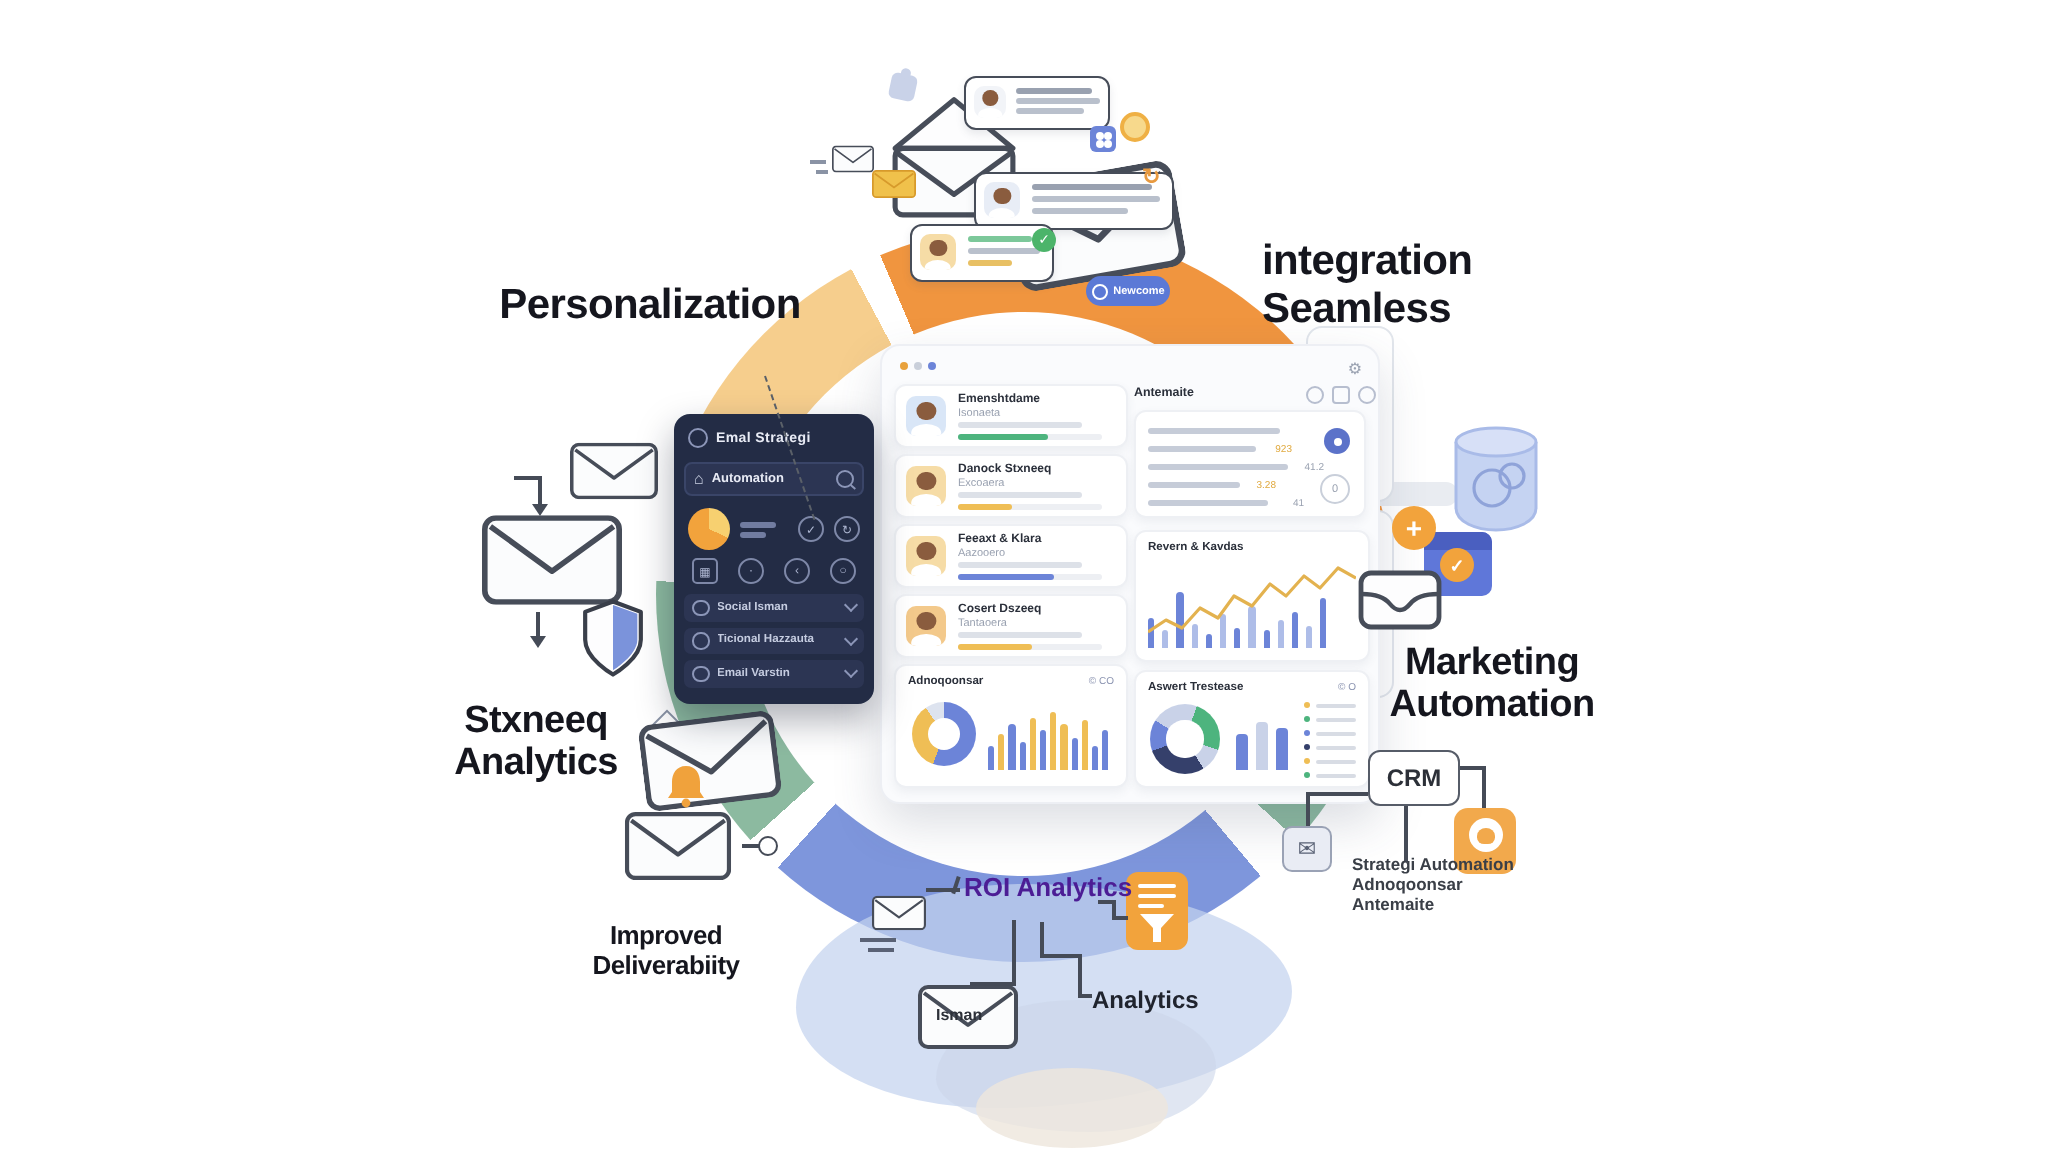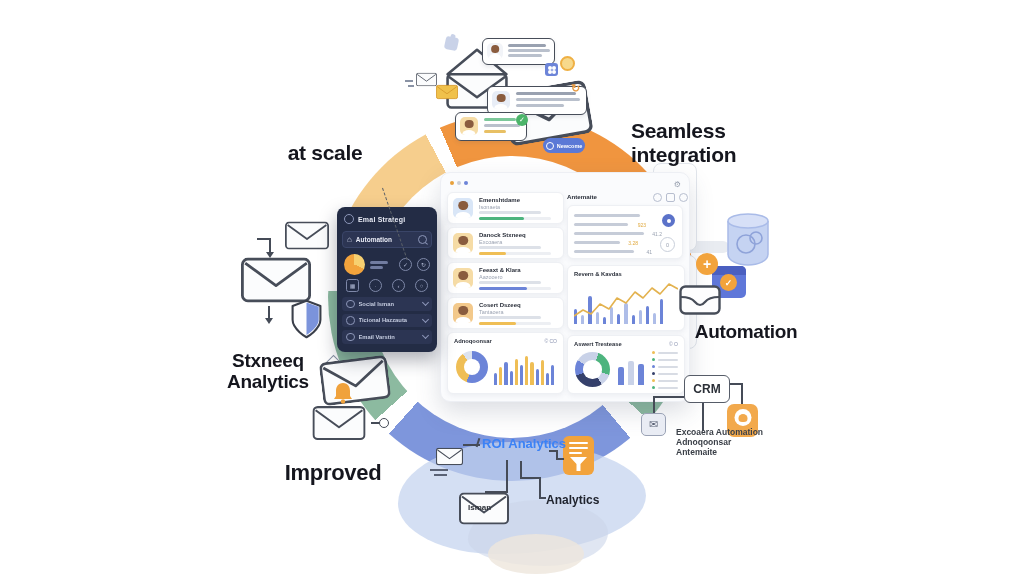--- a/index.html
+++ b/index.html
@@ -19,22 +19,22 @@
   .blob2{left:468px;top:500px;width:140px;height:66px;background:#CBD6EA;opacity:.6;z-index:1;
          border-radius:50% 50% 45% 55% / 60% 50% 50% 40%;}
   .blob3{left:488px;top:534px;width:96px;height:40px;background:#EDE6DC;opacity:.8;z-index:1;
          border-radius:50%;}
   
   .biglabel{z-index:9;color:#15161E;font-weight:700;line-height:1.12;letter-spacing:-0.3px;}
   .lbl-pers{left:240px;top:141px;width:170px;font-size:21px;text-align:center;}
   .lbl-seam{left:631px;top:119px;width:150px;font-size:21px;text-align:left;}
   .lbl-mkt{left:688px;top:321px;width:116px;font-size:19px;text-align:center;}
   .lbl-adv{left:218px;top:350px;width:100px;font-size:19px;text-align:center;}
-  .lbl-imp{left:272px;top:461px;width:122px;font-size:22px;text-align:center;}
-  .lbl-roi{left:482px;top:436px;font-size:13px;font-weight:700;color:#3b82f6;z-index:9;}
+  .lbl-imp{left:272px;top:461px;width:122px;font-size:13px;text-align:center;}
+  .lbl-roi{left:482px;top:436px;font-size:13px;font-weight:700;color:#4c1d95;z-index:9;}
   .lbl-ana{left:546px;top:493px;font-size:12px;font-weight:700;color:#20242E;z-index:9;}
   .dashed-line{left:382px;top:188px;height:76px;width:0;border-left:1.7px dashed #5A6068;
                transform:rotate(-19deg);transform-origin:top center;z-index:8;}
   
   .cl{background:#454B57;z-index:7;}
   .hl{height:1.6px;} .vl{width:1.6px;}
   .arrow-down{width:0;height:0;border-left:4px solid transparent;border-right:4px solid transparent;
               border-top:6px solid #454B57;z-index:7;}
   .ring-dot{width:8px;height:8px;border:1.6px solid #454B57;border-radius:50%;background:#fff;z-index:7;}
   
@@ -167,36 +167,38 @@
   </defs>
 </svg>
 
 <div class="abs ring"></div>
 <div class="abs ring-hole"></div>
 <div class="abs blob1"></div>
 <div class="abs blob2"></div>
 <div class="abs blob3"></div>
 
 <div class="abs biglabel lbl-pers">
-  <div>at scale</div>
+  <div>Personalization</div>
 </div>
 <div class="abs dashed-line"></div>
 <div class="abs biglabel lbl-seam">
+  <div>integration</div>
   <div>Seamless</div>
-  <div>integration</div>
 </div>
 <div class="abs biglabel lbl-mkt">
+  <div>Marketing</div>
   <div>Automation</div>
 </div>
 <div class="abs biglabel lbl-adv">
   <div>Stxneeq</div>
   <div>Analytics</div>
 </div>
 <div class="abs biglabel lbl-imp">
   <div>Improved</div>
+  <div>Deliverabiity</div>
 </div>
 <div class="abs lbl-roi">ROI Analytics</div>
 <div class="abs lbl-ana">Analytics</div>
 
 <div class="abs puzzle" style="left:445px;top:37px;"></div>
 <svg class="abs mini-env" style="left:416px;top:72px;z-index:2" width="21" height="15" viewBox="0 0 100 64">
     <use href="#env-sym"></use>
   </svg>
 <div class="abs" style="left:405px;top:80px;width:8px;height:1.5px;background:#8A93A5;z-index:2"></div>
 <div class="abs" style="left:408px;top:85px;width:6px;height:1.5px;background:#8A93A5;z-index:2"></div>
@@ -462,21 +464,21 @@
     <span>CRM</span>
   </div>
 <div class="abs cl hl" style="left:653px;top:396px;width:31px;"></div>
 <div class="abs cl vl" style="left:653px;top:396px;height:17px;"></div>
 <div class="abs cl vl" style="left:702px;top:401px;height:30px;"></div>
 <div class="abs cl hl" style="left:728px;top:383px;width:14px;"></div>
 <div class="abs cl vl" style="left:741px;top:383px;height:21px;"></div>
 <div class="abs env-icon">✉</div>
 <div class="abs person-ic"></div>
 <div class="abs platforms">
-  <div>Excoaera Automation</div>
+  <div>Strategi Automation</div>
   <div>Adnoqoonsar</div>
   <div>Antemaite</div>
 </div>
 
 <svg class="abs mini-env" style="left:285px;top:220px;" width="44" height="31" viewBox="0 0 100 64">
     <use href="#env-sym"></use>
   </svg>
 <div class="abs cl hl" style="left:257px;top:238px;width:13px;"></div>
 <div class="abs cl vl" style="left:269px;top:238px;height:14px;"></div>
 <div class="abs arrow-down" style="left:266px;top:252px;"></div>

